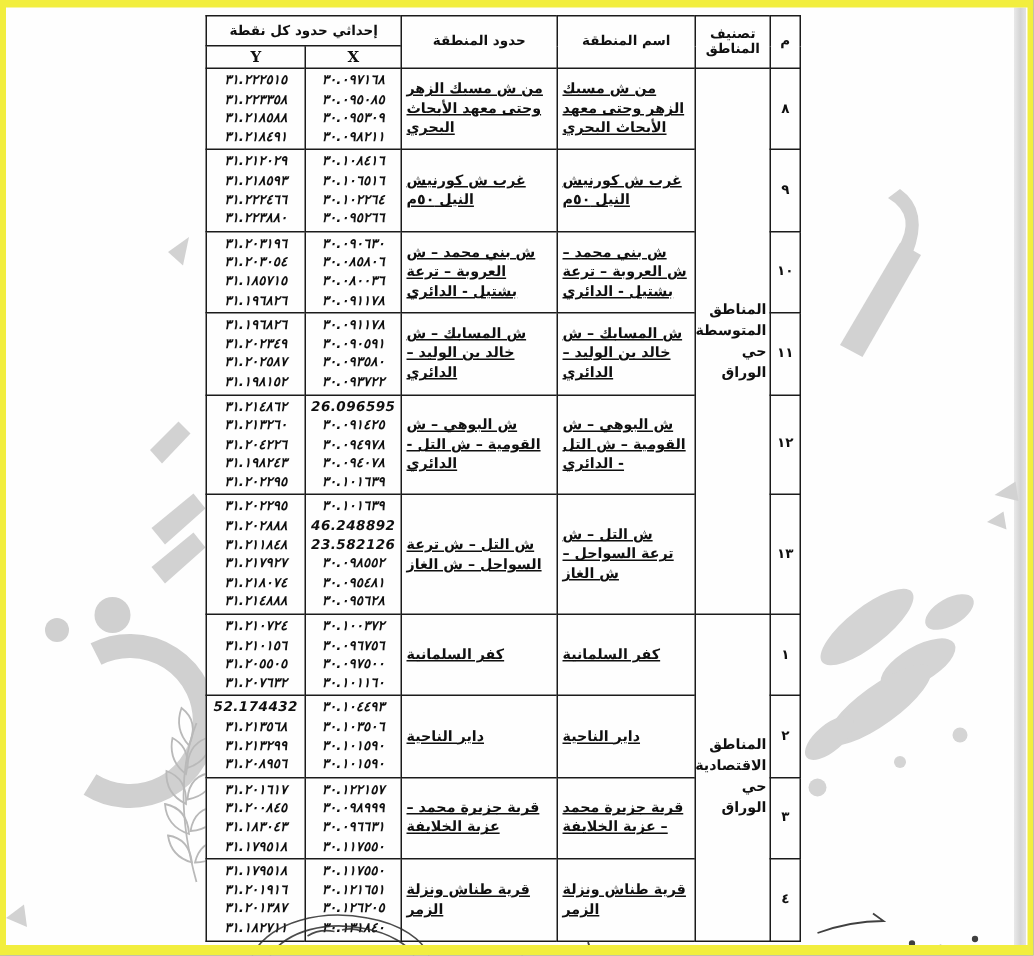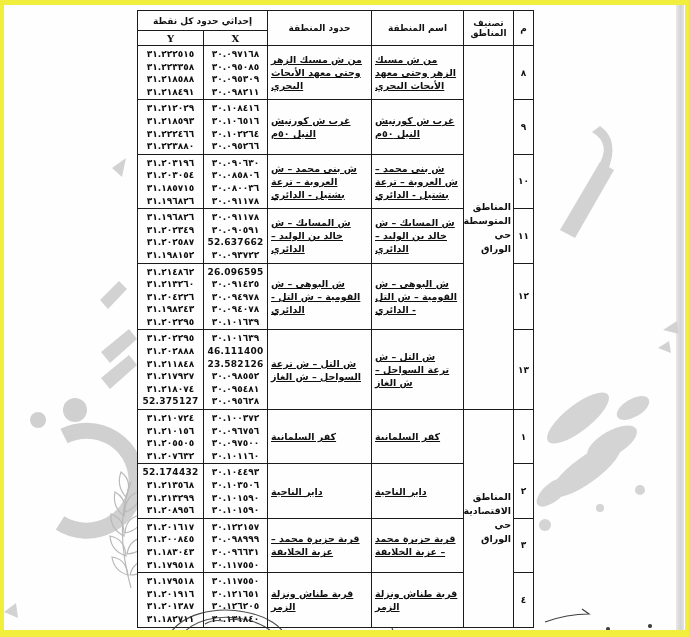--- a/index.html
+++ b/index.html
@@ -16,21 +16,21 @@
   
   table.coords{position:absolute;top:10px;left:137px;width:396px;z-index:3;
                border-collapse:collapse;table-layout:fixed;direction:rtl;background:#fefefe;}
   .coords th,.coords td{border:1px solid #1b1b1b;font-weight:bold;color:#101010;overflow:hidden;}
   .coords th{font-size:9px;padding:1px 2px;text-align:center;}
   th.h-coords{height:17px;}
   th.h-xy{height:12px;font-size:10px;font-family:"DejaVu Serif",serif;}
   td.num-cell{font-size:9px;text-align:center;}
   td.class-cell{font-size:9.5px;text-align:right;line-height:14px;padding:1px 2px;}
   td.name-cell{font-size:9.5px;text-align:left;line-height:13px;padding:1px 3px;vertical-align:middle;text-decoration:underline;}
-  td.coord-cell{font-size:9px;text-align:center;line-height:12.6px;padding:2px 1px 1px;vertical-align:top;}
+  td.coord-cell{font-size:9px;text-align:center;line-height:12.6px;padding:2px 1px 1px;vertical-align:top;font-style:italic;}
   .val{direction:ltr;unicode-bidi:isolate;white-space:nowrap;letter-spacing:.3px;}
   svg{position:absolute;pointer-events:none;}
   .wm{z-index:2;}
   .stamp{z-index:4;}
 </style>
 </head>
 <body>
 
 <div class="page">
 
@@ -152,21 +152,21 @@
             <div class="val">٣١.١٩٦٨٢٦</div>
           </td>
         </tr>
         <tr>
           <td class="num-cell">١١</td>
           <td class="name-cell">ش المسابك – ش خالد بن الوليد – الدائري</td>
           <td class="name-cell">ش المسابك – ش خالد بن الوليد – الدائري</td>
           <td class="coord-cell">
             <div class="val">٣٠.٠٩١١٧٨</div>
             <div class="val">٣٠.٠٩٠٥٩١</div>
-            <div class="val">52.637662</div>
+            <div class="val">٣٠.٠٩٣٥٨٠</div>
             <div class="val">٣٠.٠٩٣٧٢٢</div>
           </td>
           <td class="coord-cell">
             <div class="val">٣١.١٩٦٨٢٦</div>
             <div class="val">٣١.٢٠٢٣٤٩</div>
             <div class="val">٣١.٢٠٢٥٨٧</div>
             <div class="val">٣١.١٩٨١٥٢</div>
           </td>
         </tr>
         <tr>
@@ -187,33 +187,33 @@
             <div class="val">٣١.١٩٨٢٤٣</div>
             <div class="val">٣١.٢٠٢٢٩٥</div>
           </td>
         </tr>
         <tr>
           <td class="num-cell">١٣</td>
           <td class="name-cell">ش التل – ش ترعة السواحل – ش الغاز</td>
           <td class="name-cell">ش التل – ش ترعة السواحل – ش الغاز</td>
           <td class="coord-cell">
             <div class="val">٣٠.١٠١٦٣٩</div>
-            <div class="val">46.111400</div>
+            <div class="val">46.248892</div>
             <div class="val">23.582126</div>
             <div class="val">٣٠.٠٩٨٥٥٢</div>
             <div class="val">٣٠.٠٩٥٤٨١</div>
             <div class="val">٣٠.٠٩٥٦٢٨</div>
           </td>
           <td class="coord-cell">
             <div class="val">٣١.٢٠٢٢٩٥</div>
             <div class="val">٣١.٢٠٢٨٨٨</div>
             <div class="val">٣١.٢١١٨٤٨</div>
             <div class="val">٣١.٢١٧٩٢٧</div>
             <div class="val">٣١.٢١٨٠٧٤</div>
-            <div class="val">52.375127</div>
+            <div class="val">٣١.٢١٤٨٨٨</div>
           </td>
         </tr>
         <tr>
           <td class="num-cell">١</td>
           <td class="class-cell" rowspan="4">المناطق الاقتصادية حي الوراق</td>
           <td class="name-cell">كفر السلمانية</td>
           <td class="name-cell">كفر السلمانية</td>
           <td class="coord-cell">
             <div class="val">٣٠.١٠٠٣٧٢</div>
             <div class="val">٣٠.٠٩٦٧٥٦</div>

